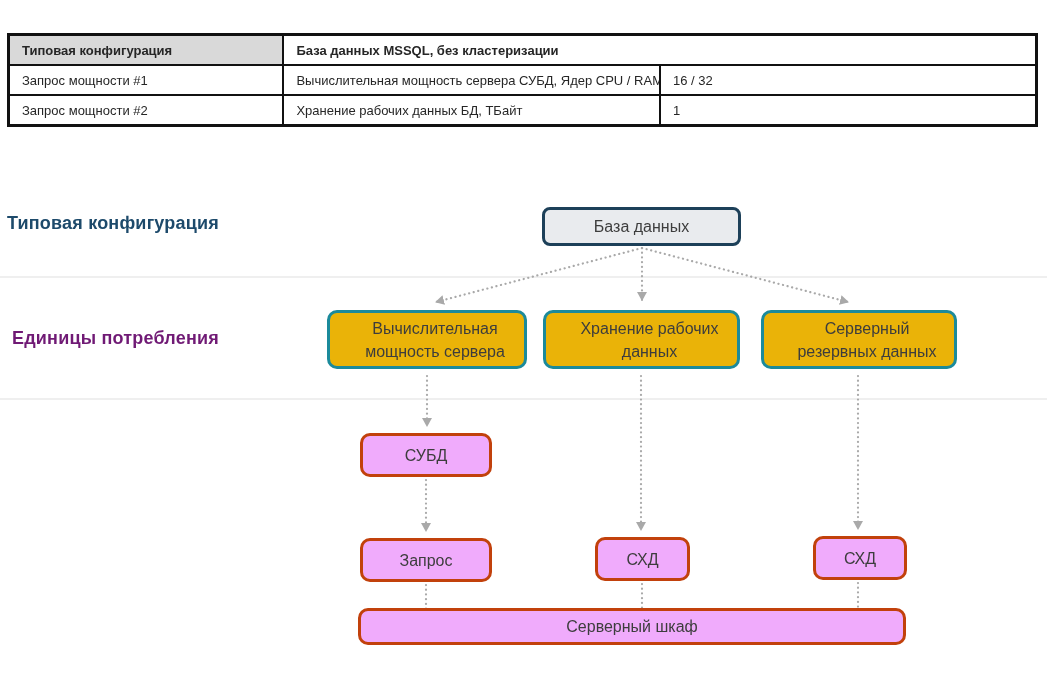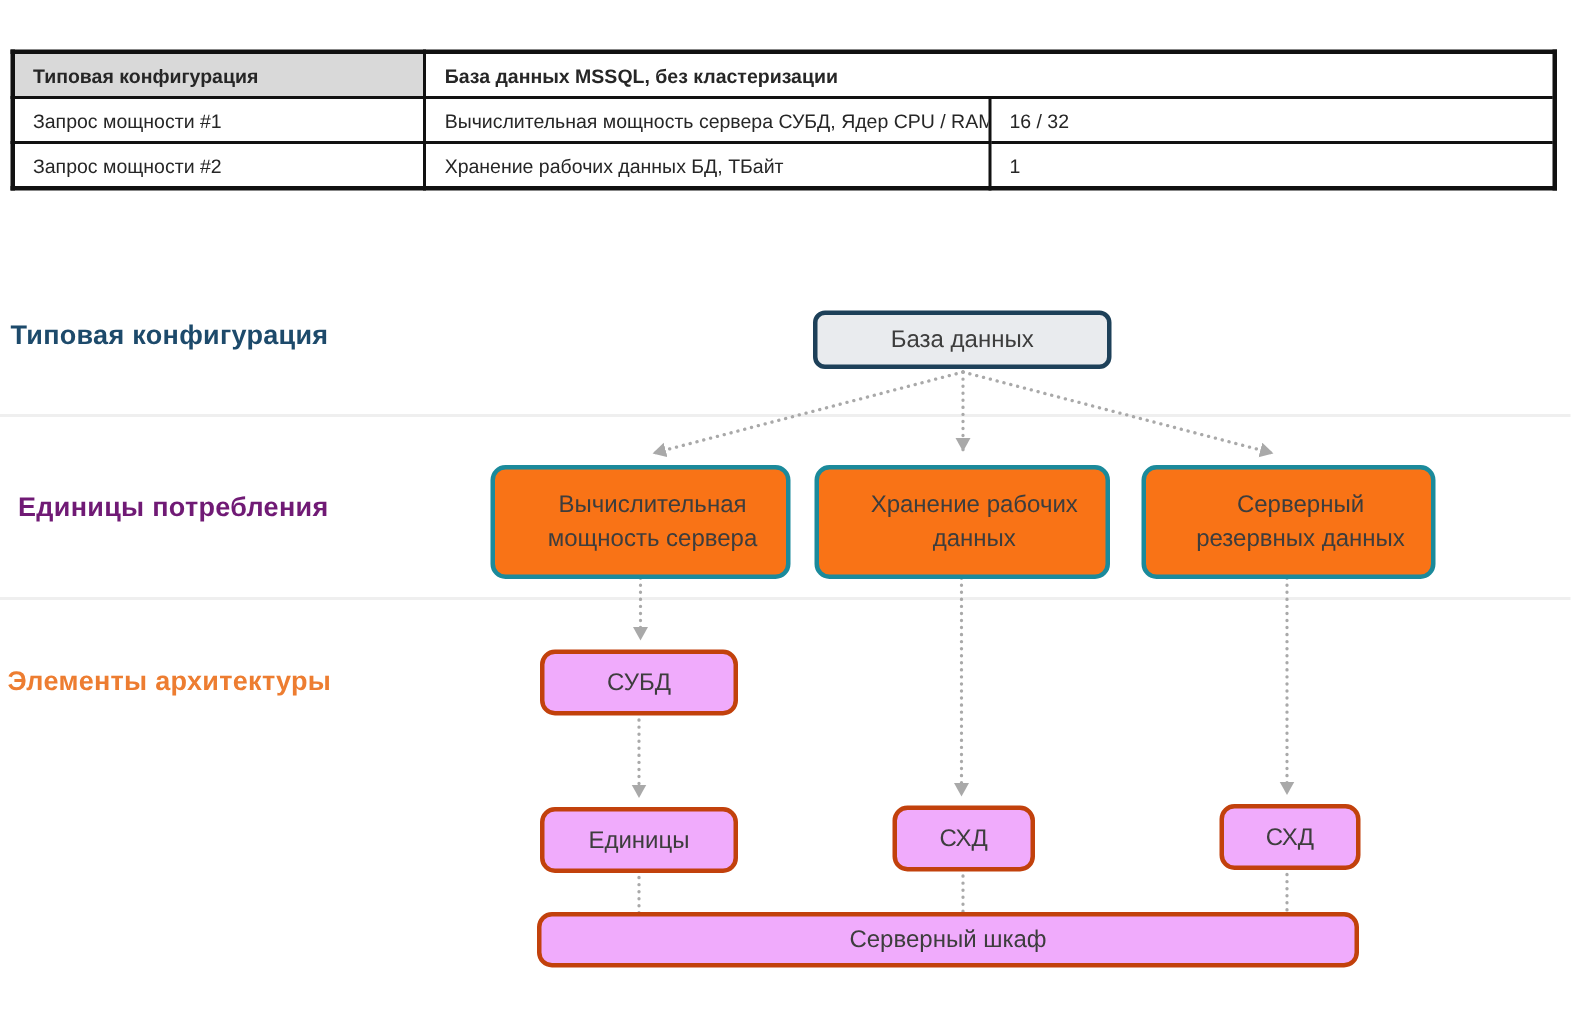--- a/index.html
+++ b/index.html
@@ -54,22 +54,22 @@
   .node{
     position:absolute;box-sizing:border-box;
     display:flex;align-items:center;justify-content:center;text-align:center;
     font-size:16px;color:#3d3d3d;line-height:23px;padding:2px 4px;
   }
   .node.gray{
     background:#e9ebee;border:3px solid #1d4059;border-radius:8px;
     left:542px;top:207px;width:199px;height:39px;
   }
   .node.teal{
-    background:#f97316;border:3px solid #1b8a9b;border-radius:10px;
-    top:310px;height:76px;padding-left:20px;
+    background:#eab308;border:3px solid #1b8a9b;border-radius:10px;
+    top:310px;height:59px;padding-left:20px;
   }
   .node.teal.t1{left:327px;width:200px;}
   .node.teal.t2{left:543px;width:197px;}
   .node.teal.t3{left:761px;width:196px;}
   .node.orange{
     background:#f0abfc;border:3px solid #c2410c;border-radius:10px;
   }
   .node.orange.o-dbms  {left:360px;top:433px;width:132px;height:44px;}
   .node.orange.o-server{left:360px;top:538px;width:132px;height:44px;}
   .node.orange.o-san1  {left:595px;top:537px;width:95px; height:44px;}
@@ -98,21 +98,20 @@
       <td class="c3">1</td>
     </tr>
   </tbody>
     </table>
 
   <div class="divider d1"></div>
   <div class="divider d2"></div>
 
   <div class="section-label s1">Типовая конфигурация</div>
   <div class="section-label s2">Единицы потребления</div>
-  <div class="section-label s3">Элементы архитектуры</div>
 
   <svg class="arrows">
     <defs>
       <marker id="arr" markerUnits="userSpaceOnUse" markerWidth="12" markerHeight="12" refX="8" refY="5" orient="auto">
         <path d="M0,0 L9,5 L0,10 Z" fill="#a9a9a9"></path>
       </marker>
     </defs>
     <line x1="642" y1="248" x2="436" y2="302" marker-end="url(#arr)"></line>
     <line x1="642" y1="248" x2="642" y2="300" marker-end="url(#arr)"></line>
     <line x1="642" y1="248" x2="848" y2="302" marker-end="url(#arr)"></line>
@@ -125,18 +124,18 @@
     <line x1="858" y1="583" x2="858" y2="626" marker-end="url(#arr)"></line>
   </svg>
 
   <div class="node gray">База данных</div>
 
   <div class="node teal t1">Вычислительная мощность сервера</div>
   <div class="node teal t2">Хранение рабочих данных</div>
   <div class="node teal t3">Серверный резервных данных</div>
 
   <div class="node orange o-dbms">СУБД</div>
-  <div class="node orange o-server">Единицы</div>
+  <div class="node orange o-server">Запрос</div>
   <div class="node orange o-san1">СХД</div>
   <div class="node orange o-san2">СХД</div>
   <div class="node orange o-rack">Серверный шкаф</div>
 
 </div>
 
 </body></html>

